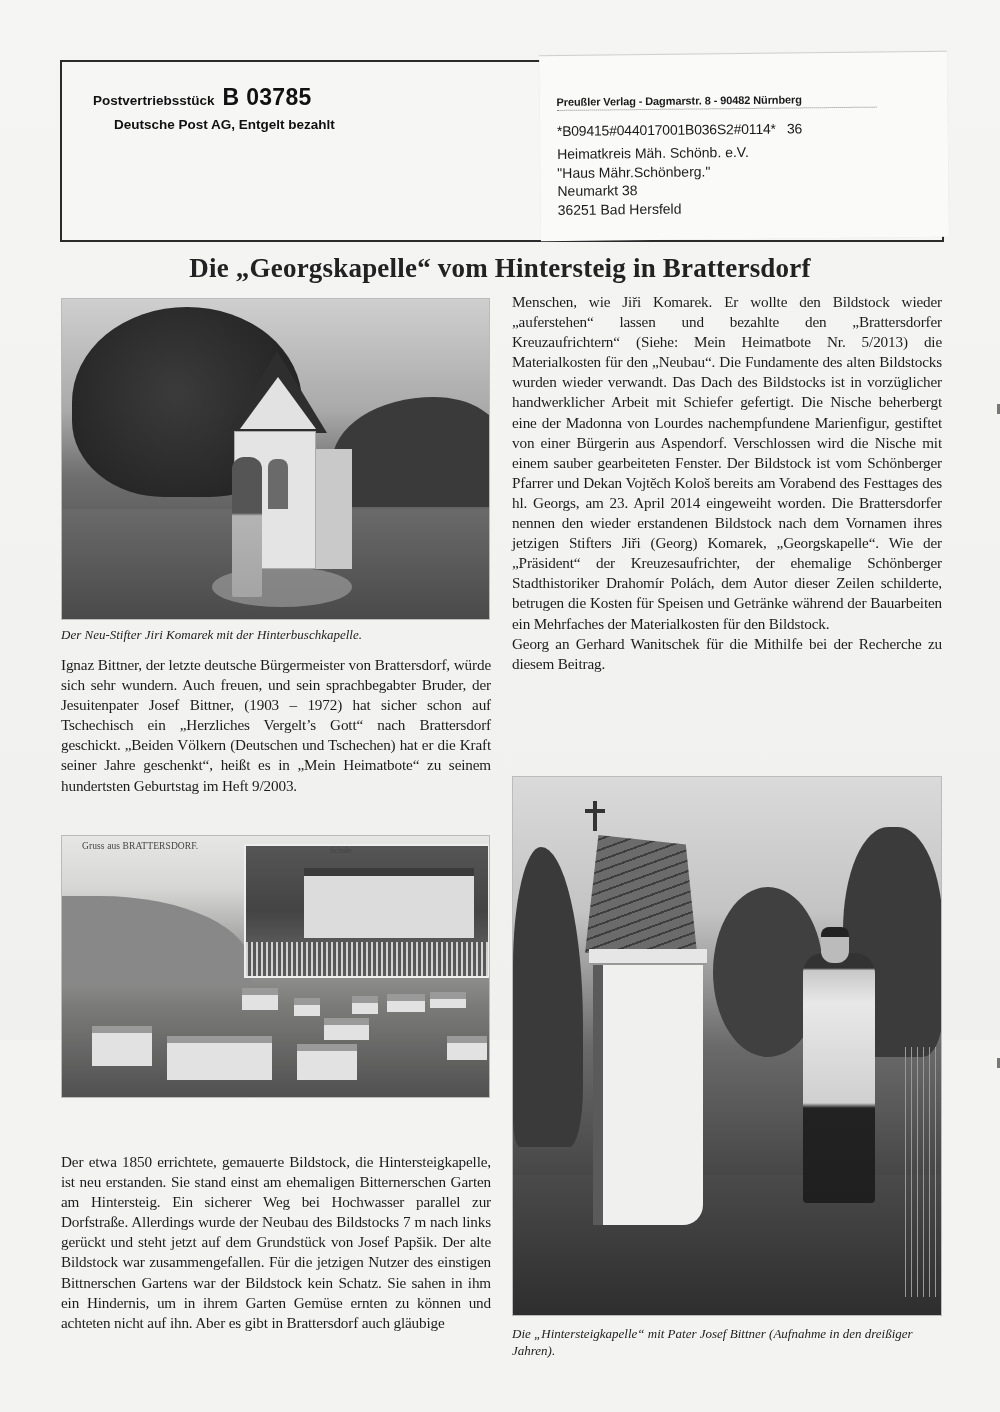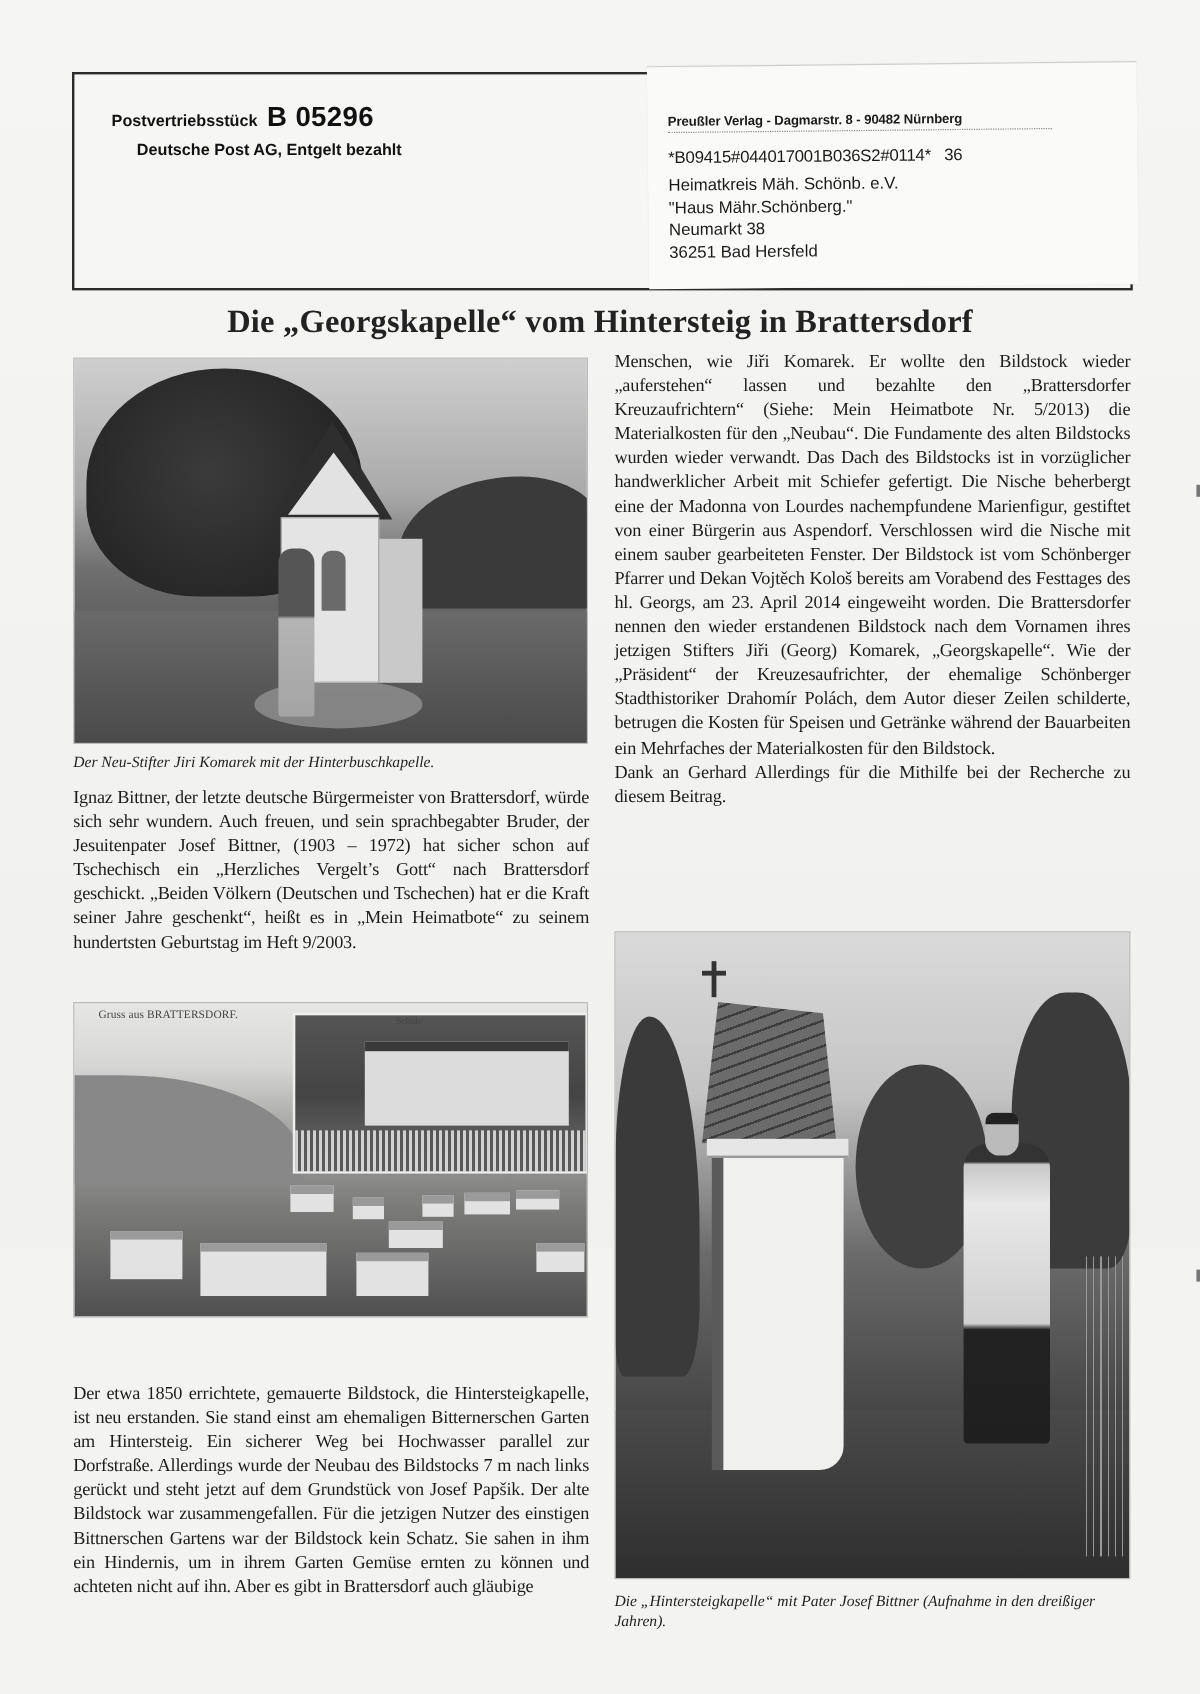--- a/index.html
+++ b/index.html
@@ -100,21 +100,21 @@
   </style>
 </head>
 <body>
 
 <div class="page">
 
   <div class="mail-frame"></div>
   <div class="post-left">
     <div class="post-line1">
       <span>Postvertriebsstück</span>
-      <span class="post-code">B 05296</span>
+      <span class="post-code">B 03785</span>
     </div>
     <div class="post-line2">Deutsche Post AG, Entgelt bezahlt</div>
   </div>
 
   <div class="address-label">
     <div class="addr-sender">Preußler Verlag - Dagmarstr. 8 - 90482 Nürnberg</div>
     <div class="addr-barcode">*B09415#044017001B036S2#0114*   36</div>
     <div class="addr-lines">
       <div>Heimatkreis Mäh. Schönb. e.V.</div>
       <div>"Haus Mähr.Schönberg."</div>
@@ -162,21 +162,21 @@
     <div class="house" style="left:368px;top:156px;width:36px;height:16px;"></div>
     <div class="house" style="left:385px;top:200px;width:40px;height:24px;"></div>
   </div>
 
   <div class="col col-l2">
     <p>Der etwa 1850 errichtete, gemauerte Bildstock, die Hintersteigkapelle, ist neu erstanden.  Sie stand einst am ehemaligen Bitternerschen Garten am Hintersteig. Ein sicherer Weg bei Hochwasser parallel zur Dorfstraße. Allerdings wurde der Neubau des  Bildstocks 7 m nach links gerückt und steht jetzt auf dem Grundstück von Josef Papšik. Der alte Bildstock war zusammengefallen. Für die jetzigen Nutzer des einstigen Bittnerschen Gartens war der Bildstock kein Schatz. Sie sahen in ihm ein Hindernis, um in ihrem Garten Gemüse ernten zu können und achteten nicht auf ihn. Aber es gibt in Brattersdorf auch gläubige</p>
   </div>
 
   <div class="col col-r1">
     <p>Menschen, wie  Jiři Komarek. Er wollte den Bildstock wieder „auferstehen“ lassen und bezahlte den „Brattersdorfer Kreuzaufrichtern“ (Siehe: Mein Heimatbote Nr. 5/2013) die Materialkosten für den „Neubau“. Die Fundamente des alten Bildstocks wurden wieder verwandt. Das Dach des Bildstocks ist in vorzüglicher handwerklicher Arbeit mit Schiefer gefertigt. Die Nische beherbergt eine der Madonna von Lourdes nachempfundene Marienfigur, gestiftet von einer Bürgerin aus Aspendorf. Verschlossen wird die Nische mit einem sauber gearbeiteten Fenster. Der Bildstock ist vom Schönberger Pfarrer und Dekan Vojtěch Kološ bereits am Vorabend des Festtages des hl. Georgs, am 23. April 2014 eingeweiht worden. Die Brattersdorfer nennen den wieder erstandenen Bildstock nach dem Vornamen ihres jetzigen Stifters  Jiři (Georg) Komarek, „Georgskapelle“. Wie der „Präsident“ der Kreuzesaufrichter, der ehemalige Schönberger Stadthistoriker Drahomír Polách, dem Autor dieser Zeilen schilderte, betrugen die Kosten für Speisen und Getränke während der Bauarbeiten ein Mehrfaches der Materialkosten für den Bildstock.</p>
-    <p>Dank an Gerhard Allerdings für die Mithilfe bei der Recherche zu diesem Beitrag.</p>
+    <p>Georg an Gerhard Wanitschek für die Mithilfe bei der Recherche zu diesem Beitrag.</p>
   </div>
 
   <div class="photo photo-3">
     <div class="tree-l"></div>
     <div class="tree-c"></div>
     <div class="tree-r"></div>
     <div class="grass"></div>
     <div class="fence-r"></div>
     <div class="cross"></div>
     <div class="roof"></div>

